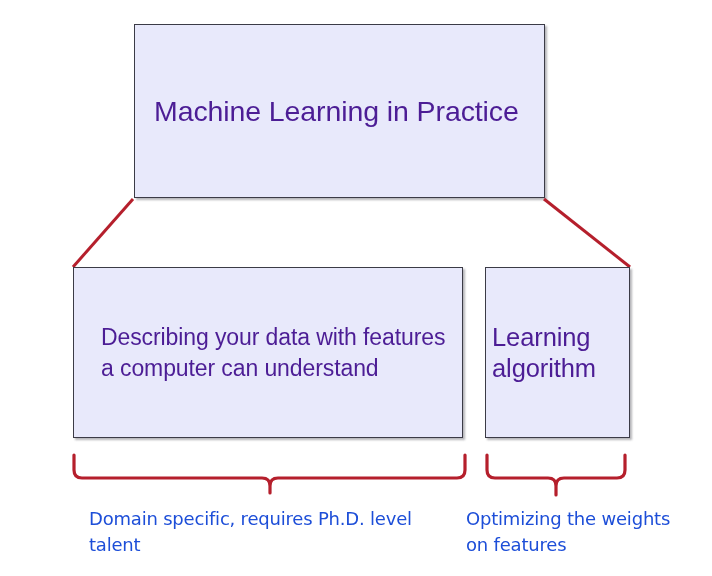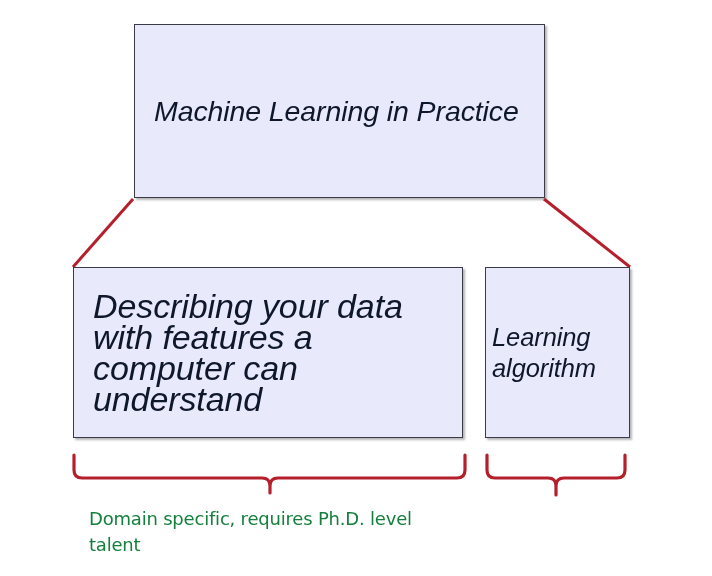--- a/index.html
+++ b/index.html
@@ -20,25 +20,24 @@
   .box {
     position: absolute;
     box-sizing: border-box;
     background: #e8e9fb;
     border: 1px solid #3b3b46;
     box-shadow: 1.5px 1.5px 2px rgba(90,90,100,0.45);
     display: flex;
     align-items: center;
   }
   .box .box-text {
-    color: #0f172a;
+    color: #4c1d95;
     font-family: "Liberation Sans", sans-serif;
     font-weight: 400;
     letter-spacing: -0.1px;
-    font-style: italic;
   }
 
   #box-top {
     left: 134px;
     top: 24px;
     width: 411px;
     height: 174px;
   }
   #box-top .box-text {
     font-size: 28.5px;
@@ -46,24 +45,25 @@
     padding-left: 19px;
   }
 
   #box-features {
     left: 73px;
     top: 267px;
     width: 390px;
     height: 171px;
   }
   #box-features .box-text {
-    font-size: 34px;
+    font-size: 23px;
     line-height: 31px;
     padding-left: 19px;
     padding-right: 14px;
+    margin-left: 8px;
   }
 
   #box-algorithm {
     left: 485px;
     top: 267px;
     width: 145px;
     height: 171px;
   }
   #box-algorithm .box-text {
     font-size: 25.5px;
@@ -92,21 +92,21 @@
     fill: none;
     stroke: #b51f2c;
     stroke-width: 3.2;
     stroke-linecap: round;
     stroke-linejoin: round;
   }
 
   
   .caption {
     position: absolute;
-    color: #15803d;
+    color: #1d4ed8;
     font-family: "DejaVu Sans", sans-serif;
     font-size: 18px;
     line-height: 26px;
     letter-spacing: -0.2px;
     white-space: pre-line;
   }
   #caption-left  { left: 89px;  top: 506px; width: 330px; }
   #caption-right { left: 466px; top: 506px; width: 230px; }
 </style>
 </head>
@@ -157,14 +157,15 @@
              L 556,495
              L 556,486
              Q 556,478 564,478
              L 617,478
              Q 625,478 625,470
              L 625,455"></path>
   </svg>
 
   <div class="caption" id="caption-left">Domain specific, requires Ph.D. level talent</div>
 
+  <div class="caption" id="caption-right">Optimizing the weights on features</div>
 
 </div>
 
 </body></html>

